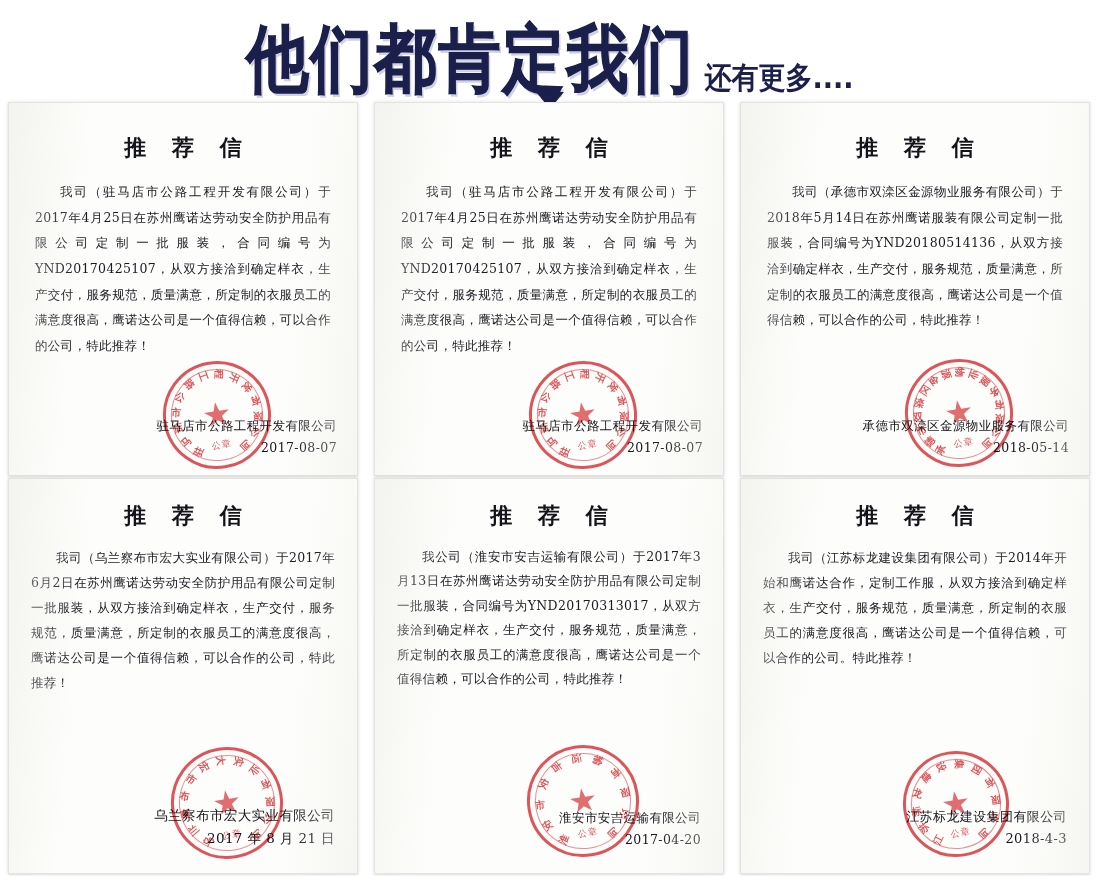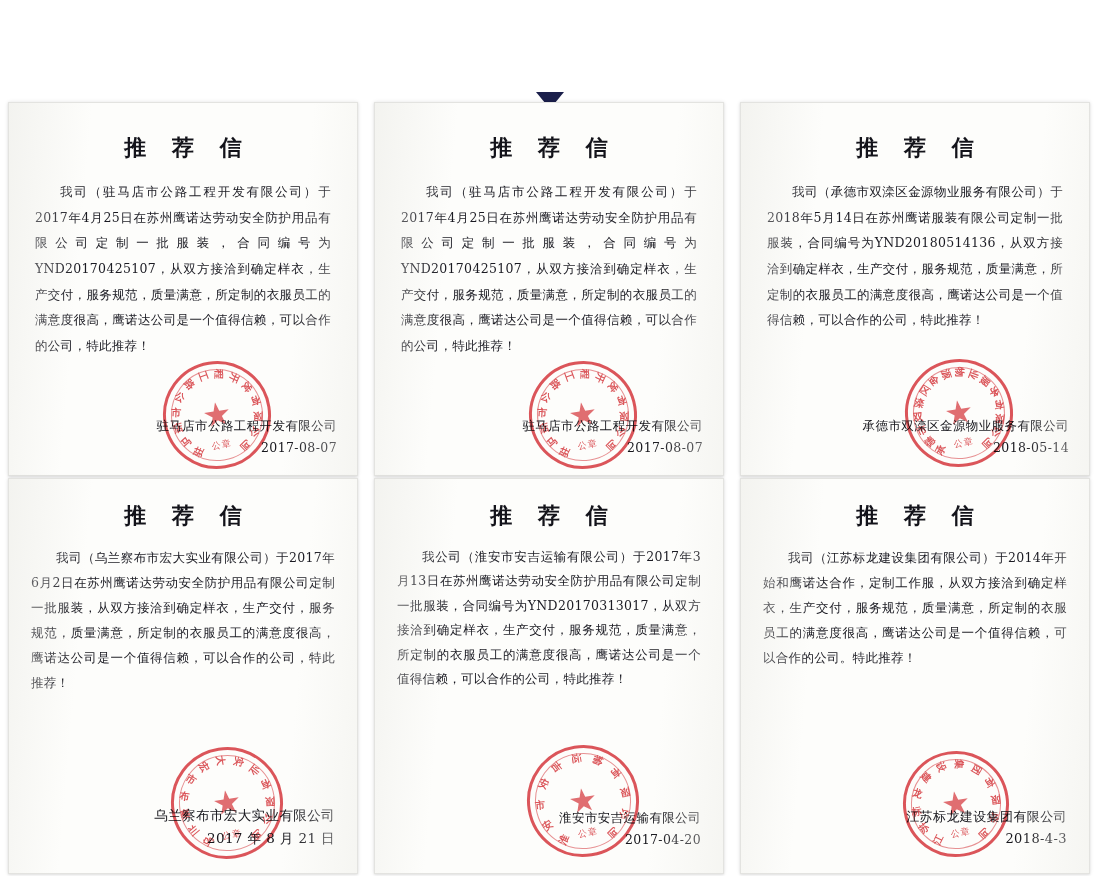--- a/index.html
+++ b/index.html
@@ -212,20 +212,24 @@
   .seal.s3 { right: 76px; bottom: 8px; }
   .seal.s4 { right: 74px; bottom: 14px; width: 112px; height: 112px; }
   .seal.s5 { right: 84px; bottom: 16px; width: 112px; height: 112px; }
   .seal.s6 { right: 80px; bottom: 16px; width: 106px; height: 106px; }
 </style>
 </head>
 <body>
 
 <div id="page">
 
+  <div class="header">
+    <div class="header-main">他们都肯定我们</div>
+    <div class="header-sub">还有更多....</div>
+  </div>
 
   <div class="arrow top"></div>
   <div class="arrow mid"></div>
 
   <div class="grid">
 
     <div class="cell c1 r1">
       <div class="letter">
         <div class="letter-title">推 荐 信</div>
         <div class="letter-body">我司（驻马店市公路工程开发有限公司）于2017年4月25日在苏州鹰诺达劳动安全防护用品有限公司定制一批服装，合同编号为YND20170425107，从双方接洽到确定样衣，生产交付，服务规范，质量满意，所定制的衣服员工的满意度很高，鹰诺达公司是一个值得信赖，可以合作的公司，特此推荐！</div>

